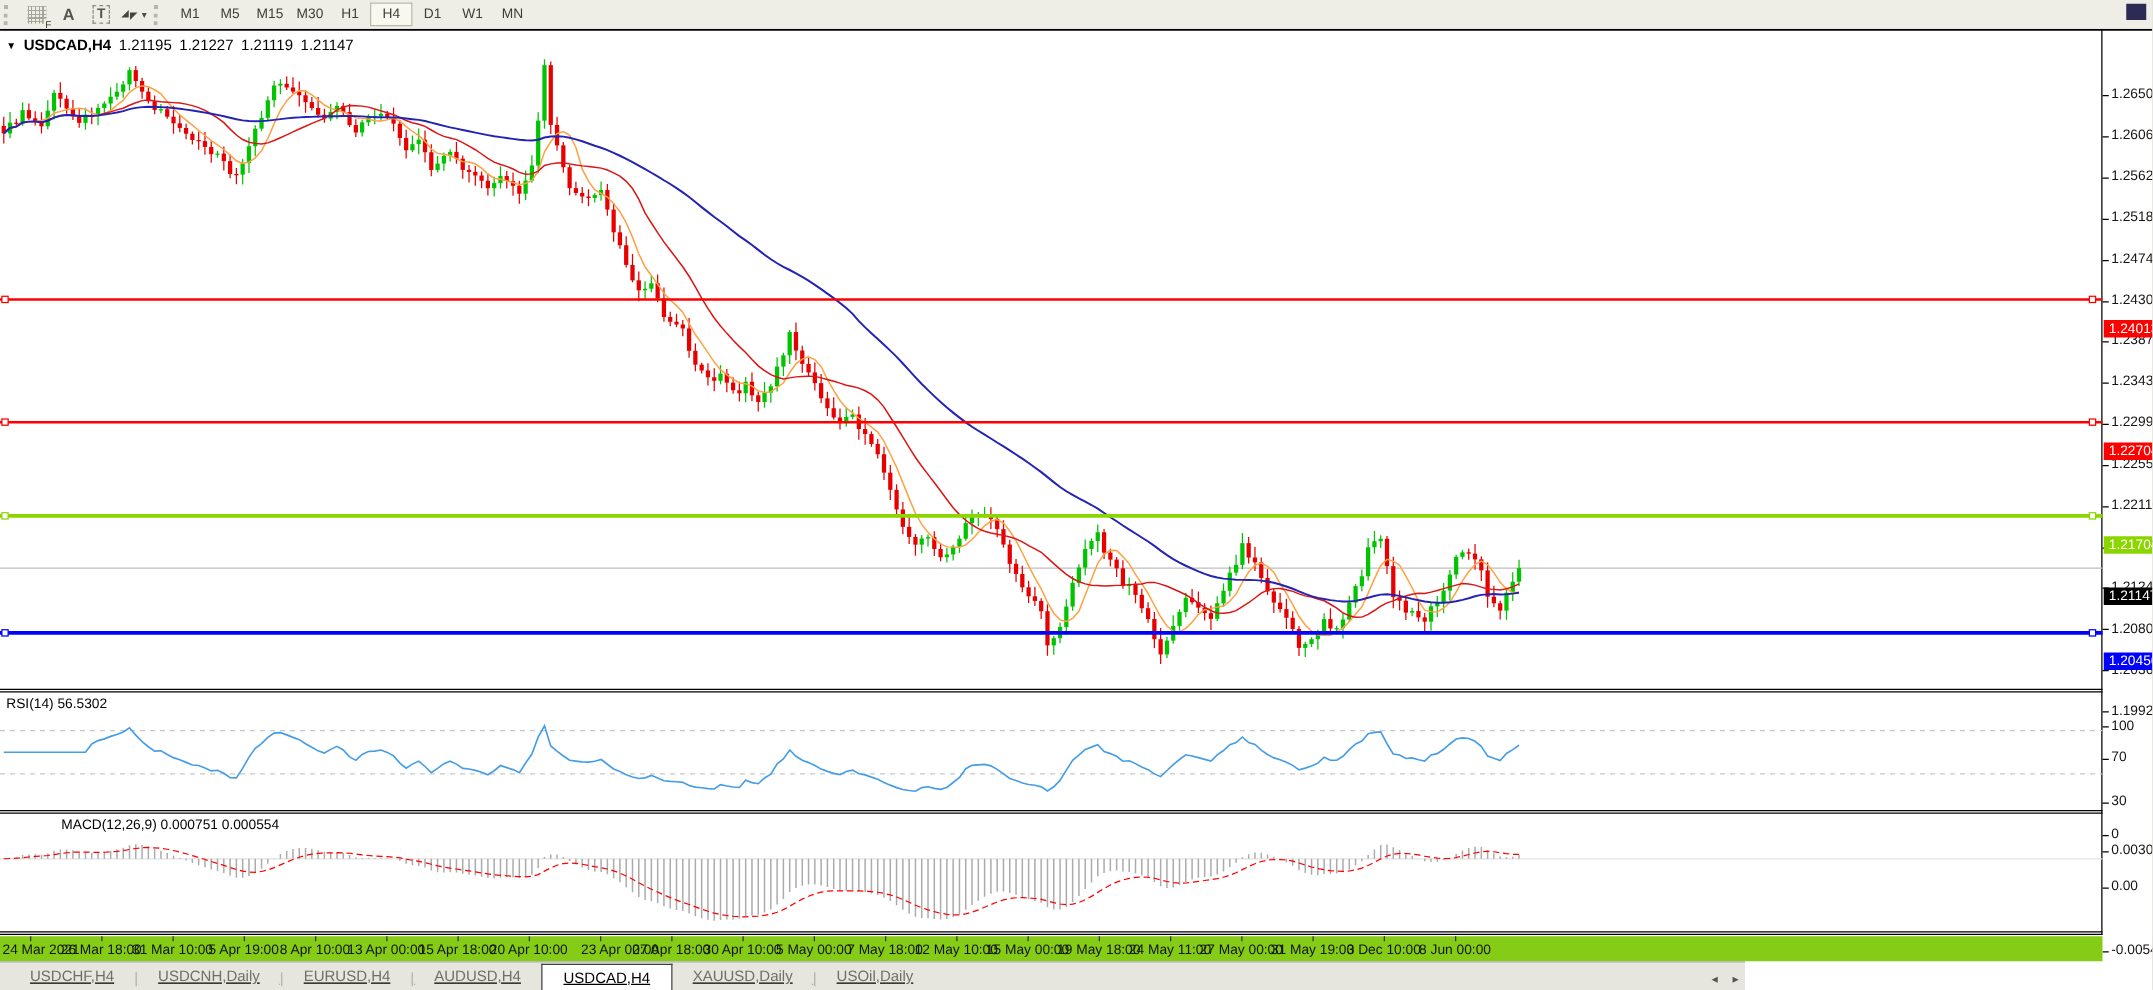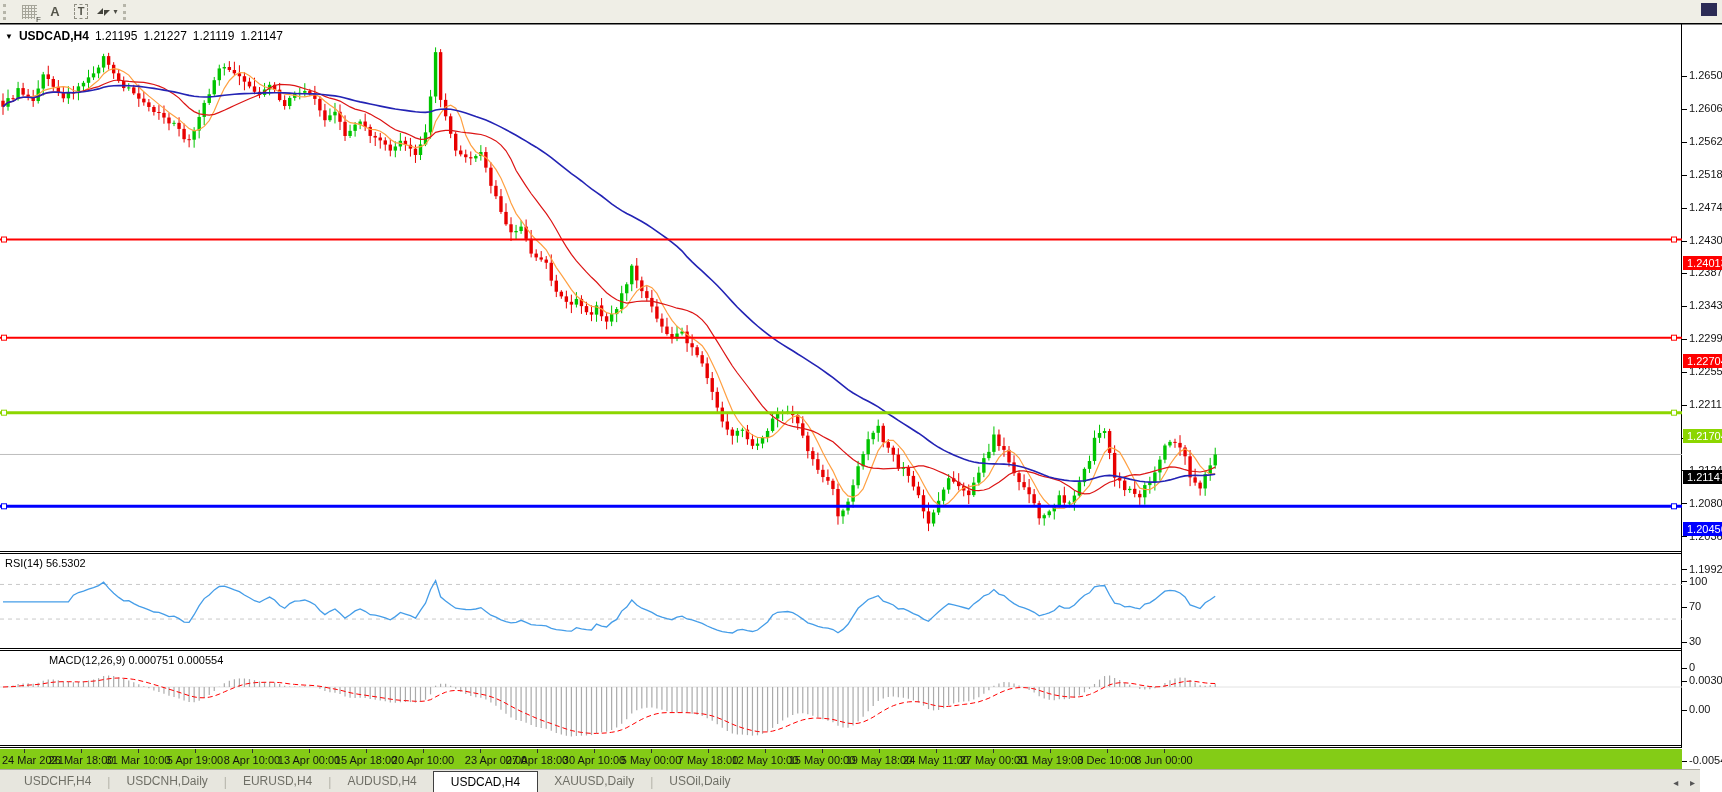--- a/index.html
+++ b/index.html
@@ -27,21 +27,21 @@
   #rsi-label{position:absolute;left:5px;top:534px;font-size:11px;color:#000;}
   #macd-label{position:absolute;left:5px;top:631px;font-size:11px;color:#000;margin-left:44px;}
   .tick-label{position:absolute;left:1689px;font-size:11px;color:#141414;white-space:nowrap;}
   .tick-dash{position:absolute;left:1682px;width:5px;height:1px;background:#000;}
   .badge{position:absolute;left:1683px;width:39px;height:14px;color:#fff;font-size:11px;line-height:14px;padding-left:4px;box-sizing:border-box;z-index:5;}
   
   #time-axis{position:absolute;left:0;top:749px;width:1682px;height:20px;background:#84cc16;}
   .time-label{position:absolute;top:5px;font-size:11px;color:#141414;white-space:nowrap;transform:translateX(-50%);}
   .time-tick{position:absolute;top:0;width:1px;height:4px;background:#333;}
   
-  #tab-bar{position:absolute;left:0;top:769px;width:1700px;height:23px;background:#E7E6DE;border-top:1px solid #aeada3;display:flex;align-items:flex-end;box-sizing:border-box;}
+  #tab-bar{position:absolute;left:0;top:769px;width:1396px;height:23px;background:#E7E6DE;border-top:1px solid #aeada3;display:flex;align-items:flex-end;box-sizing:border-box;text-decoration:underline;}
   .tab{height:21px;line-height:21px;padding:0 16px;font-size:12px;color:#6f6f66;white-space:nowrap;cursor:default;}
   .tab.active{background:#fff;border:1px solid #3f3f3f;border-bottom:none;color:#000;height:21px;line-height:20px;box-sizing:border-box;padding:0 17px;}
   .tab-sep{color:#b3b2a8;font-size:12px;align-self:center;margin-top:2px;}
   #tab-nav{position:absolute;right:5px;top:7px;font-size:10px;color:#555;}
   #tab-nav span{margin-left:9px;}
 </style>
 </head>
 <body>
 
 <div id="app">
@@ -59,20 +59,31 @@
       <span id="icon-t">T</span>
     </span>
     <span class="tb-icon">
       <svg width="15" height="14">
         <polygon points="1,9 7,3 7,9" fill="#44443c"></polygon>
         <polygon points="8,11 14,5 14,11" fill="#44443c" transform="rotate(180 11 8)"></polygon>
       </svg>
       <span class="caret">▾</span>
     </span>
     <span class="tb-handle"></span>
+    <div id="tf-group">
+        <div class="tf-btn">M1</div>
+        <div class="tf-btn">M5</div>
+        <div class="tf-btn">M15</div>
+        <div class="tf-btn">M30</div>
+        <div class="tf-btn">H1</div>
+        <div class="tf-btn active">H4</div>
+        <div class="tf-btn">D1</div>
+        <div class="tf-btn">W1</div>
+        <div class="tf-btn">MN</div>
+      </div>
     <div id="corner-box"></div>
   </div>
 
   <div id="chart-frame">
     <svg id="charts" width="1722" height="726">
         <line x1="0" y1="0.75" x2="1722" y2="0.75" stroke="#000" stroke-width="1.5"></line>
         <line x1="1681.5" y1="0" x2="1681.5" y2="725" stroke="#000" stroke-width="1"></line>
         <line x1="0" y1="528.5" x2="1682" y2="528.5" stroke="#000" stroke-width="1"></line>
         <line x1="0" y1="530.5" x2="1682" y2="530.5" stroke="#000" stroke-width="1"></line>
         <line x1="0" y1="625.5" x2="1682" y2="625.5" stroke="#000" stroke-width="1"></line>

